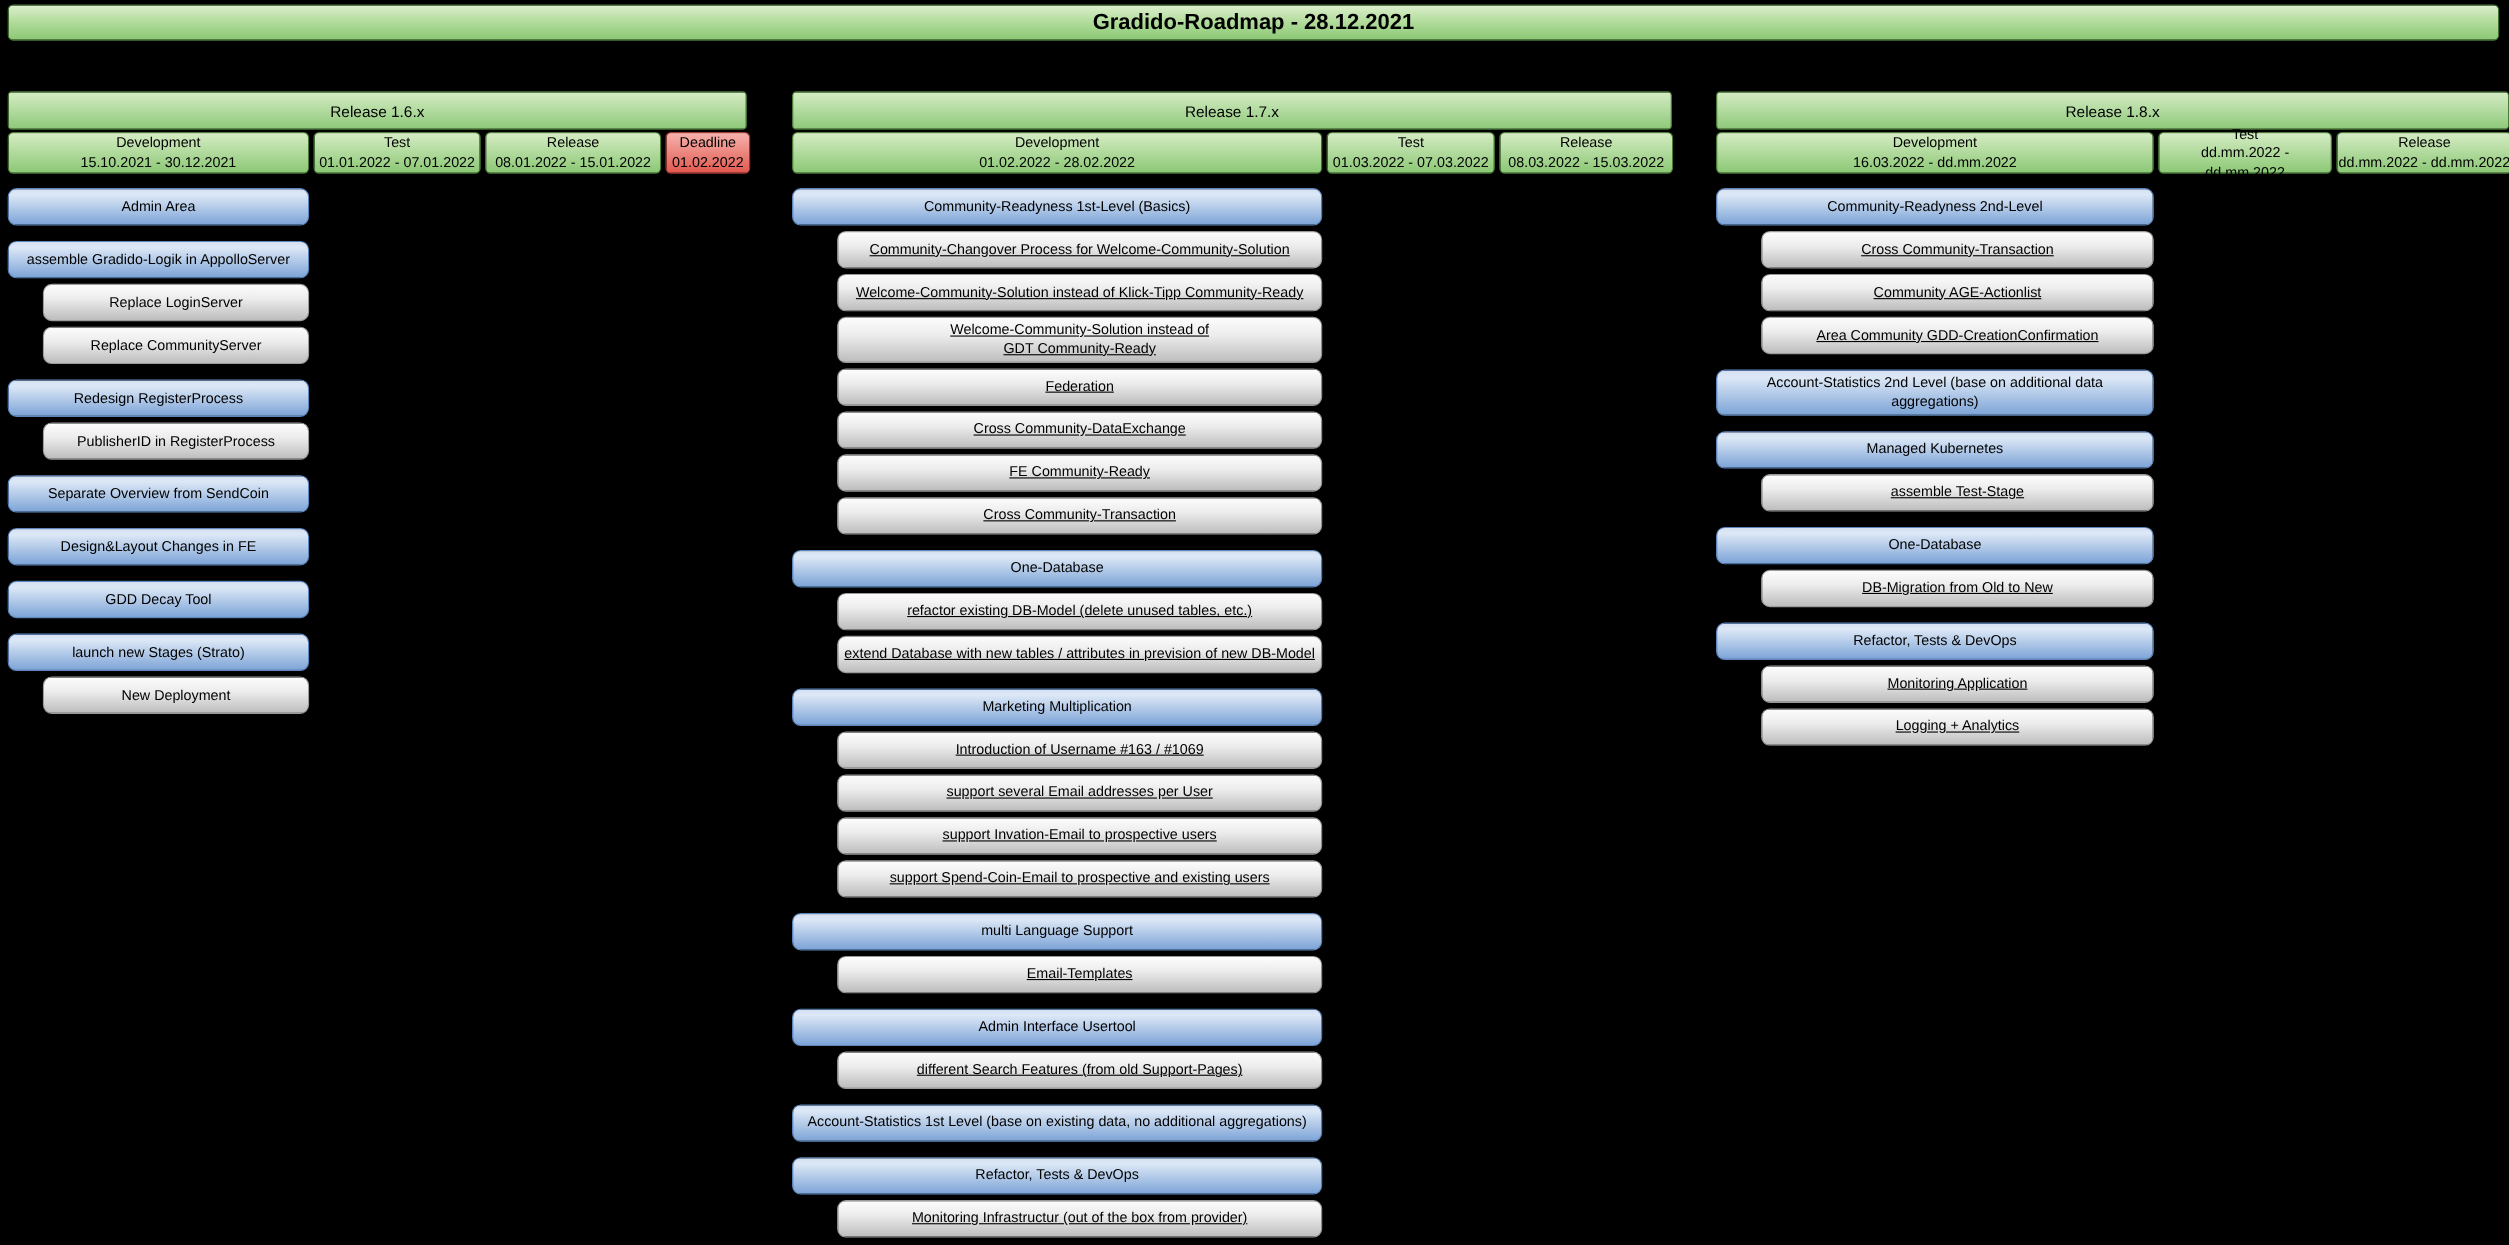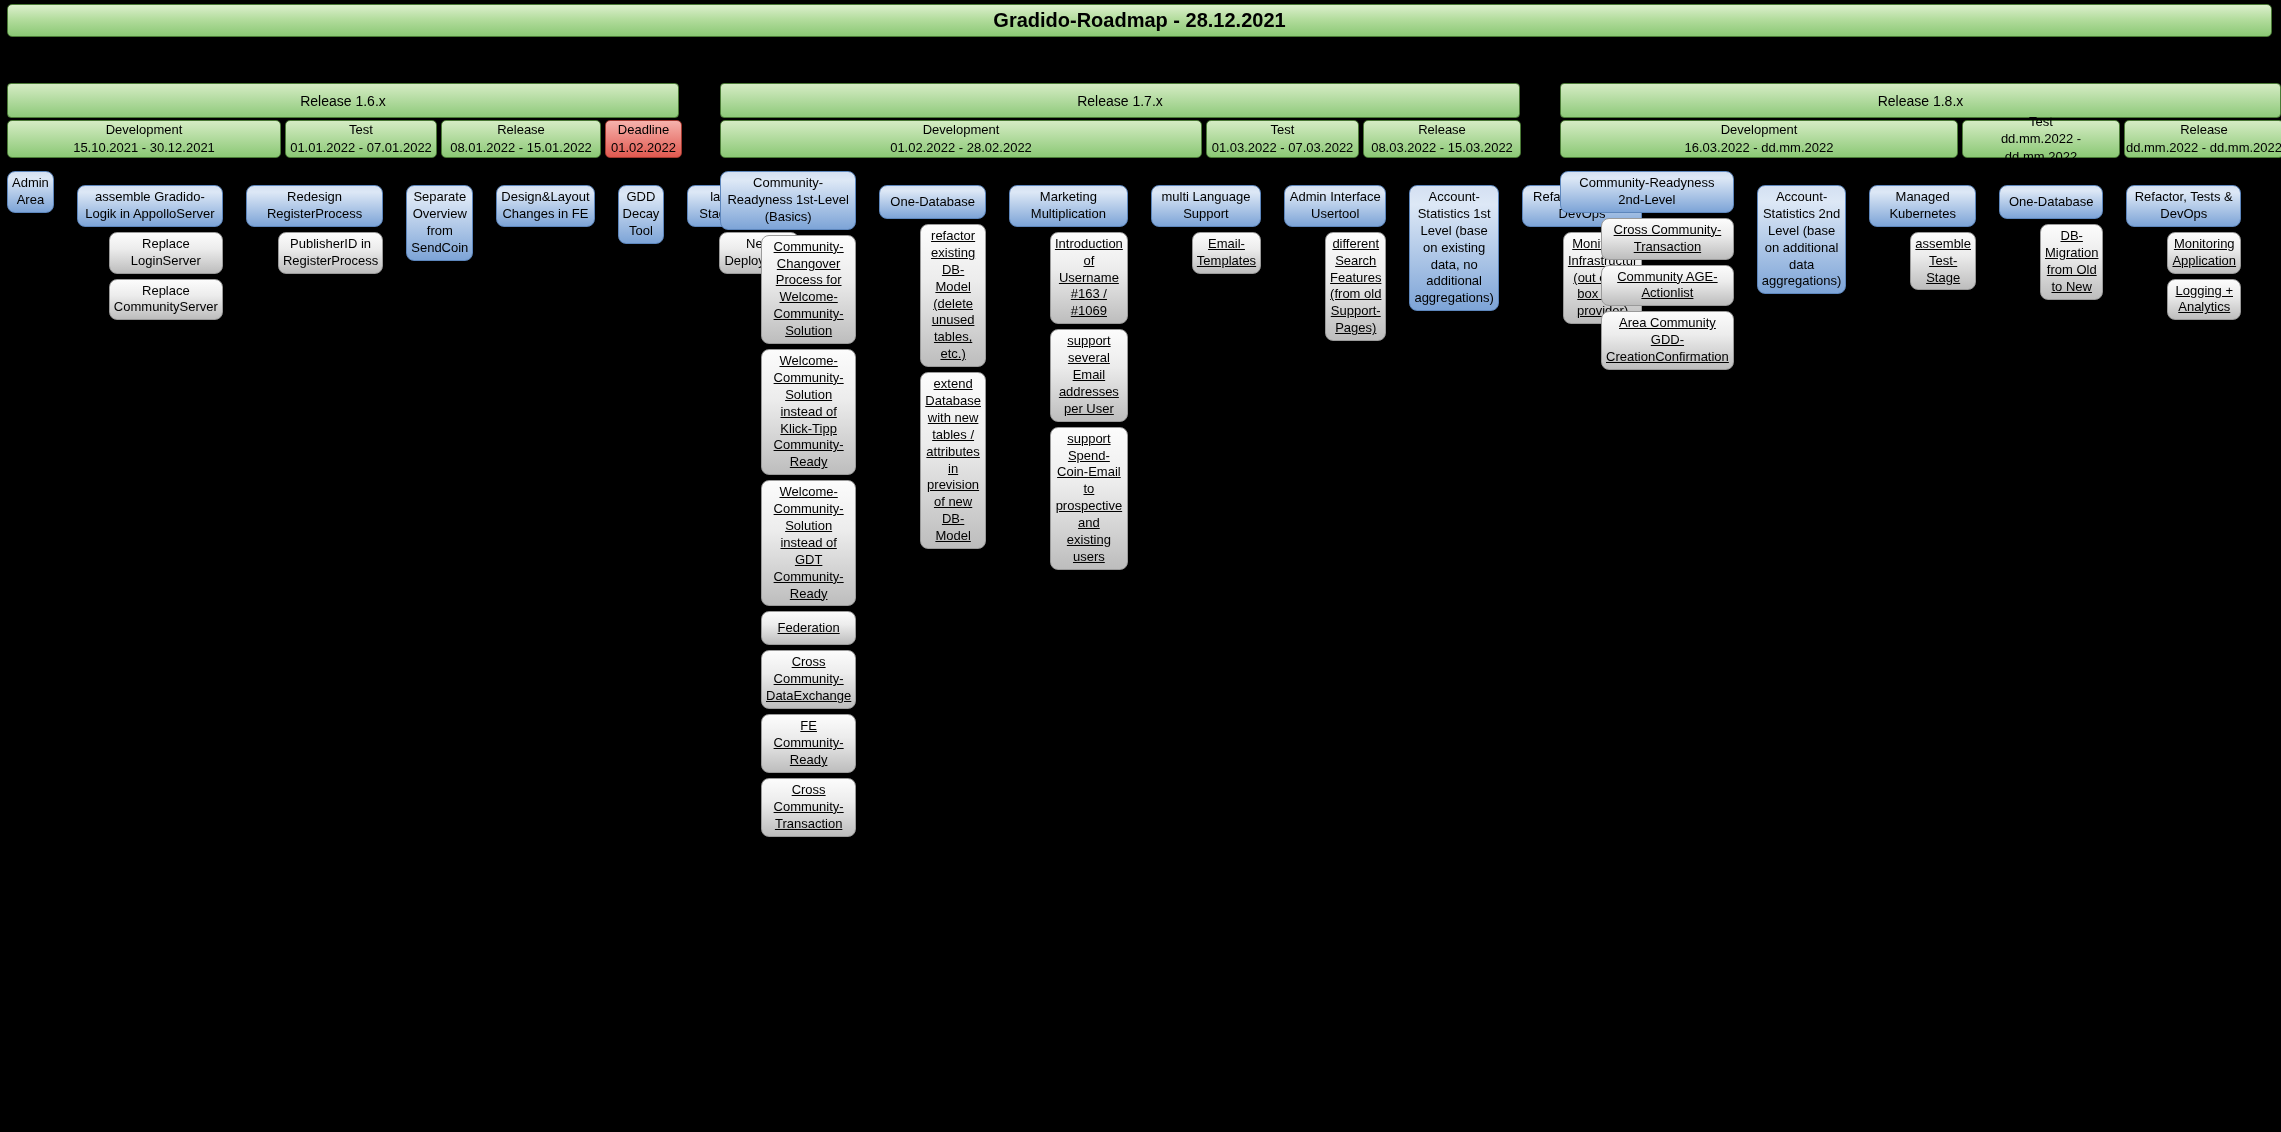--- a/index.html
+++ b/index.html
@@ -34,21 +34,21 @@
     height:38px; box-sizing:border-box; flex:0 0 auto;
     background:linear-gradient(#d5ecc4, #8bc875);
     border:1px solid #4a7a36; border-radius:5px;
     display:flex; flex-direction:column; align-items:center; justify-content:center;
     font-size:13px; line-height:1.35; text-align:center;
   }
   .phase.red {
     background:linear-gradient(#f6b2ac, #e15950);
     border-color:#a23a31;
   }
-  .tasks { margin-top:13px; display:flex; flex-direction:row;gap:23px; }
+  .tasks { margin-top:13px; display:flex; flex-direction:column; }
   .group + .group { margin-top:14px; }
   .task {
     min-height:34px; box-sizing:border-box;
     border-radius:8px;
     display:flex; align-items:center; justify-content:center;
     text-align:center; font-size:13px; line-height:1.3;
     padding:3px 4px; white-space:pre-line;
   }
   .task.epic {
     background:linear-gradient(#d4e0f2 0%, #dde8f6 15%, #7da4d7 100%);
@@ -146,20 +146,21 @@
     </div>
     <div class="group">
       <div class="task epic">One-Database</div>
       <div class="task child">refactor existing DB-Model (delete unused tables, etc.)</div>
       <div class="task child">extend Database with new tables / attributes in prevision of new DB-Model</div>
     </div>
     <div class="group">
       <div class="task epic">Marketing Multiplication</div>
       <div class="task child">Introduction of Username #163 / #1069</div>
       <div class="task child">support several Email addresses per User</div>
+      <div class="task child">support Invation-Email to prospective users</div>
       <div class="task child">support Spend-Coin-Email to prospective and existing users</div>
     </div>
     <div class="group">
       <div class="task epic">multi Language Support</div>
       <div class="task child">Email-Templates</div>
     </div>
     <div class="group">
       <div class="task epic">Admin Interface Usertool</div>
       <div class="task child">different Search Features (from old Support-Pages)</div>
     </div>

